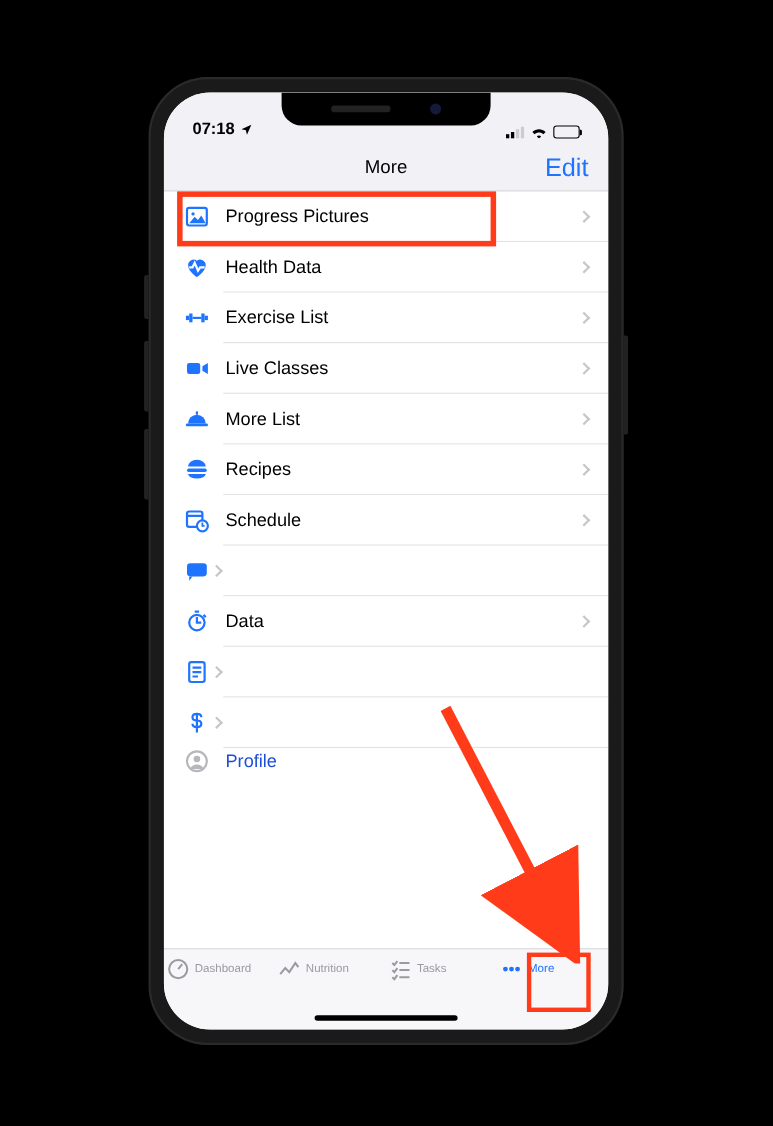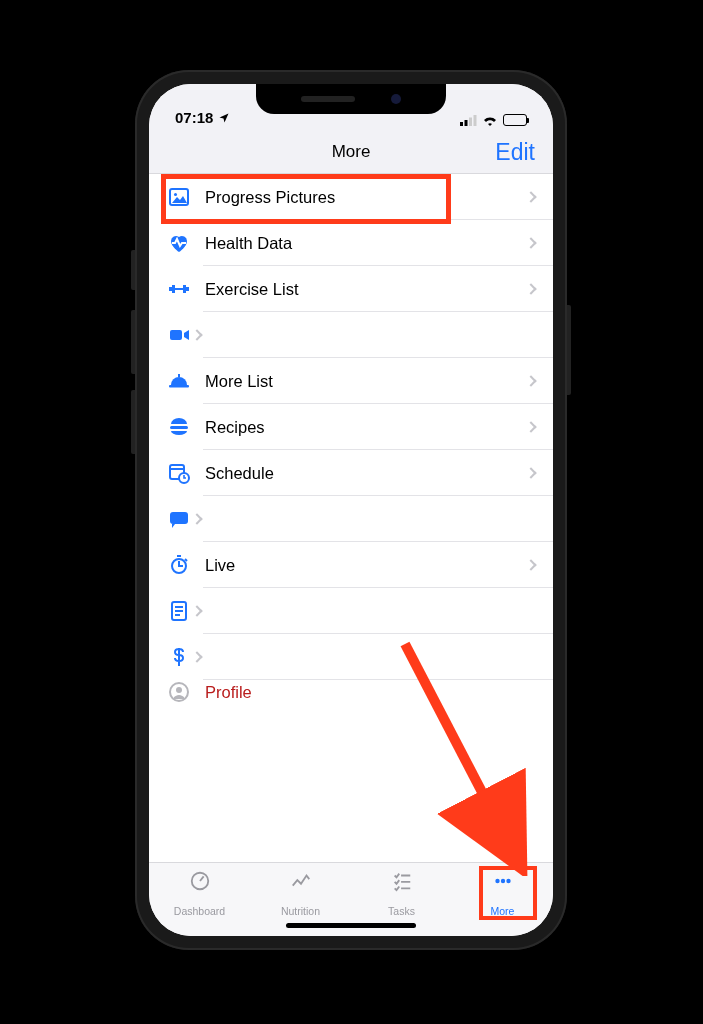--- a/index.html
+++ b/index.html
@@ -102,42 +102,42 @@
     flex-shrink:0;
   }
   .row-icon.gray { color:#b6b6bb; }
   .row-label {
     margin-left: 12px;
     font-size: 16.5px;
     font-weight: 500;
     color:#000;
     flex:1;
   }
-  .row-label.gray { color:#b91c1c; }
+  .row-label.gray { color:#1d4ed8; }
   .chevron {
     width: 8px; height: 8px;
     border-right: 2px solid #c6c6cb;
     border-top: 2px solid #c6c6cb;
     transform: rotate(45deg);
     margin-right: 18px;
   }
   .last-row { height:24px; } 
   .last-row::after { display:none; }
 
   .tab-bar {
     height: 74px;
     background:#f7f7f9;
     border-top:1px solid #d9d9dd;
     display:flex;
     align-items:flex-start;
     padding-top:6px;
   }
   .tab {
     flex:1;
-    display:flex; flex-direction:column; align-items:center; gap:12px;
+    display:flex; flex-direction:row; align-items:center; gap:2px;
     color:#9a9aa0;
     font-size:10.5px;
     position:relative;
   }
   .tab.active { color:#1f74ff; }
   .tab-icon { width:26px; height:24px; display:flex; align-items:center; justify-content:center; }
   .home-ind {
     position:absolute; bottom:8px; left:50%; transform:translateX(-50%);
     width:130px; height:5px; background:#000; border-radius:3px;
   }
@@ -230,20 +230,21 @@
           </span>
           <span class="row-label">Exercise List</span>
           <span class="chevron"></span>
         </div>
         <div class="row">
           <span class="row-icon">
             <svg width="24" height="24" viewBox="0 0 24 24" fill="currentColor">
               <use href="#video-camera-icon"></use>
             </svg>
           </span>
+          <span class="row-label">Live Classes</span>
           <span class="chevron"></span>
         </div>
         <div class="row">
           <span class="row-icon">
             <svg width="24" height="24" viewBox="0 0 24 24" fill="currentColor">
               <use href="#food-dome-icon"></use>
             </svg>
           </span>
           <span class="row-label">More List</span>
           <span class="chevron"></span>
@@ -273,21 +274,21 @@
             </svg>
           </span>
           <span class="chevron"></span>
         </div>
         <div class="row">
           <span class="row-icon">
             <svg width="24" height="24" viewBox="0 0 24 24" fill="currentColor">
               <use href="#stopwatch-icon"></use>
             </svg>
           </span>
-          <span class="row-label">Live</span>
+          <span class="row-label">Data</span>
           <span class="chevron"></span>
         </div>
         <div class="row">
           <span class="row-icon">
             <svg width="24" height="24" viewBox="0 0 24 24" fill="currentColor">
               <use href="#document-icon"></use>
             </svg>
           </span>
           <span class="chevron"></span>
         </div>

